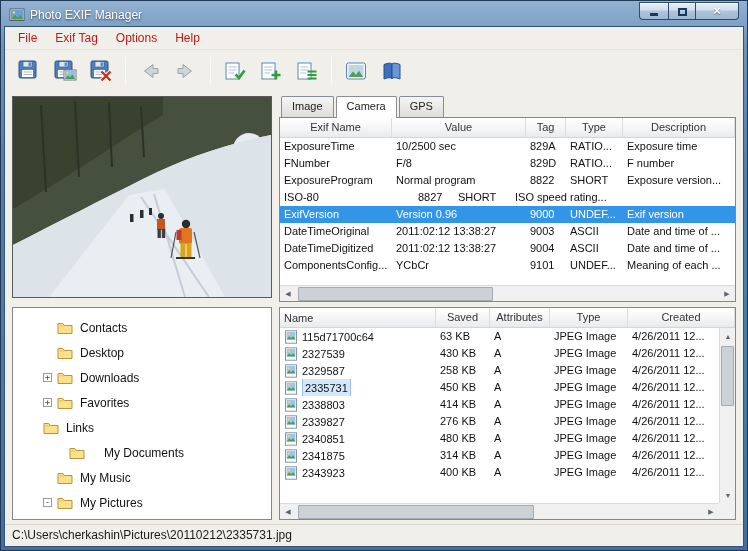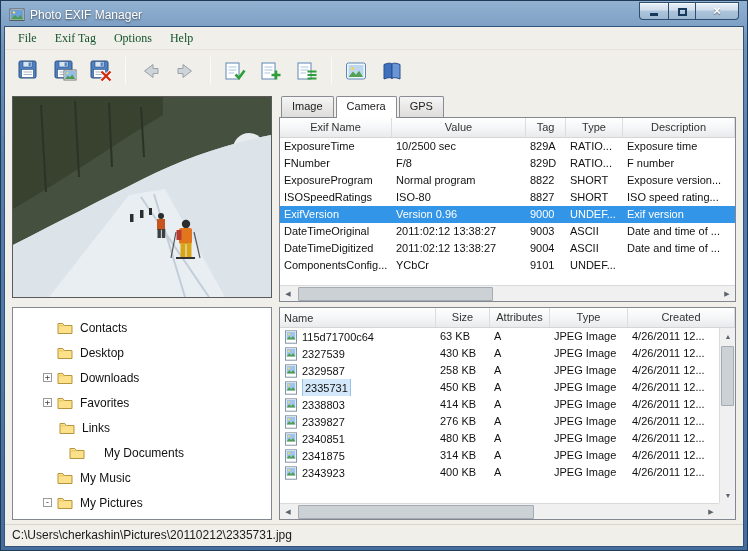--- a/index.html
+++ b/index.html
@@ -28,21 +28,21 @@
   .wbtn.close { width: 43px; border-radius: 0 0 4px 0; border-left: none;
           background: linear-gradient(#f4b3a6 0%, #e2887а 0%, #e08573 40%, #d05340 55%, #bb3a26 100%); }
   .g-min { width: 8px; height: 3px; background: #16395d; margin-top: 7px; }
   .g-max { width: 9px; height: 8px; border: 2px solid #16395d; margin-top: 1px; }
   .g-close { color: #fff; font-size: 13px; font-weight: bold; text-shadow: 0 1px 1px rgba(0,0,0,.45); line-height: 16px; }
 
   
   .client { flex: 1; min-height: 0; background: #f1efe9; border: 1px solid #33537a; display: flex; flex-direction: column; }
 
   .menubar { height: 23px; display: flex; align-items: center; padding: 0 4px; border-bottom: 1px solid #e6e3da; flex: 0 0 auto; }
-  .mitem { padding: 3px 9px; font-size: 12px; color: #14532d; font-family: Liberation Serif, serif; }
+  .mitem { padding: 3px 9px; font-size: 12px; color: #b91c1c; }
 
   .toolbar { height: 42px; display: flex; align-items: center; padding: 0 6px; flex: 0 0 auto; }
   .tbtn { width: 34px; height: 34px; display: flex; align-items: center; justify-content: center; border-radius: 3px; margin: 0 1px; }
   .tico { width: 24px; height: 24px; display: flex; }
   .tsep { width: 1px; height: 28px; background: #c6c3b9; border-right: 1px solid #fbfaf7; margin: 0 6px; }
 
   .main { flex: 1; min-height: 0; padding: 4px 7px 4px; display: flex; flex-direction: column; }
   .top-row { display: flex; height: 206px; flex: 0 0 auto; }
 
   .photo-box { width: 260px; height: 202px; flex: 0 0 auto; border: 1px solid #5a5a5a; margin-right: 7px; background: #cfd6db; }
@@ -344,21 +344,20 @@
                   <div class="tc c4">F number</div>
                 </div>
                 <div class="trow">
                   <div class="tc c0">ExposureProgram</div>
                   <div class="tc c1">Normal program</div>
                   <div class="tc c2">8822</div>
                   <div class="tc c3">SHORT</div>
                   <div class="tc c4">Exposure version...</div>
                 </div>
                 <div class="trow">
-                  <div class="tc c0">ISOSpeedRatings</div>
                   <div class="tc c1">ISO-80</div>
                   <div class="tc c2">8827</div>
                   <div class="tc c3">SHORT</div>
                   <div class="tc c4">ISO speed rating...</div>
                 </div>
                 <div class="trow sel">
                   <div class="tc c0">ExifVersion</div>
                   <div class="tc c1">Version 0.96</div>
                   <div class="tc c2">9000</div>
                   <div class="tc c3">UNDEF...</div>
@@ -376,20 +375,21 @@
                   <div class="tc c1">2011:02:12 13:38:27</div>
                   <div class="tc c2">9004</div>
                   <div class="tc c3">ASCII</div>
                   <div class="tc c4">Date and time of ...</div>
                 </div>
                 <div class="trow">
                   <div class="tc c0">ComponentsConfig...</div>
                   <div class="tc c1">YCbCr</div>
                   <div class="tc c2">9101</div>
                   <div class="tc c3">UNDEF...</div>
+                  <div class="tc c4">Meaning of each ...</div>
                 </div>
               </div>
             <div class="hscroll">
               <div class="sbtn">◀</div>
               <div class="strack">
                 <div class="sthumb" style="left:2px;width:46%;"></div>
               </div>
               <div class="sbtn">▶</div>
             </div>
           </div>
@@ -432,21 +432,21 @@
             <div class="tree-row" style="padding-left: 30px;">
               <div class="expander">+</div>
               <div class="ficon">
                 <svg width="16" height="14" viewBox="0 0 16 14">
                   <path d="M1 12.5 V2.5 h4.8 l1.6 2 H15 v8 Z" fill="#fce08a" stroke="#b5953e"></path>
                   <path d="M1 4.8 h6.2" stroke="#e6c45f" stroke-width="1"></path>
                 </svg>
               </div>
               <div class="tlabel">Favorites</div>
             </div>
-            <div class="tree-row" style="padding-left: 32px;">
+            <div class="tree-row" style="padding-left: 16px;">
               <div class="expander hidden"></div>
               <div class="ficon">
                 <svg width="16" height="14" viewBox="0 0 16 14">
                   <path d="M1 12.5 V2.5 h4.8 l1.6 2 H15 v8 Z" fill="#fce08a" stroke="#b5953e"></path>
                   <path d="M1 4.8 h6.2" stroke="#e6c45f" stroke-width="1"></path>
                 </svg>
               </div>
               <div class="tlabel">Links</div>
             </div>
             <div class="tree-row" style="padding-left: 30px; gap: 12px;">
@@ -517,21 +517,21 @@
                   <path d="M1 4.8 h6.2" stroke="#e6c45f" stroke-width="1"></path>
                 </svg>
               </div>
               <div class="tlabel">Searches</div>
             </div>
           </div>
 
         <div class="file-panel">
           <div class="thead">
             <div class="hcell f0">Name</div>
-            <div class="hcell f1">Size</div>
+            <div class="hcell f1">Saved</div>
             <div class="hcell f2">Attributes</div>
             <div class="hcell f3">Type</div>
             <div class="hcell f4">Created</div>
           </div>
           <div class="fbody">
               <div class="frow">
                 <div class="fc f0">
                   <div class="fico">
                     <svg width="14" height="14" viewBox="0 0 14 14">
                       <rect x="1.5" y="0.8" width="11" height="12.4" fill="#fff" stroke="#8595a8"></rect>

